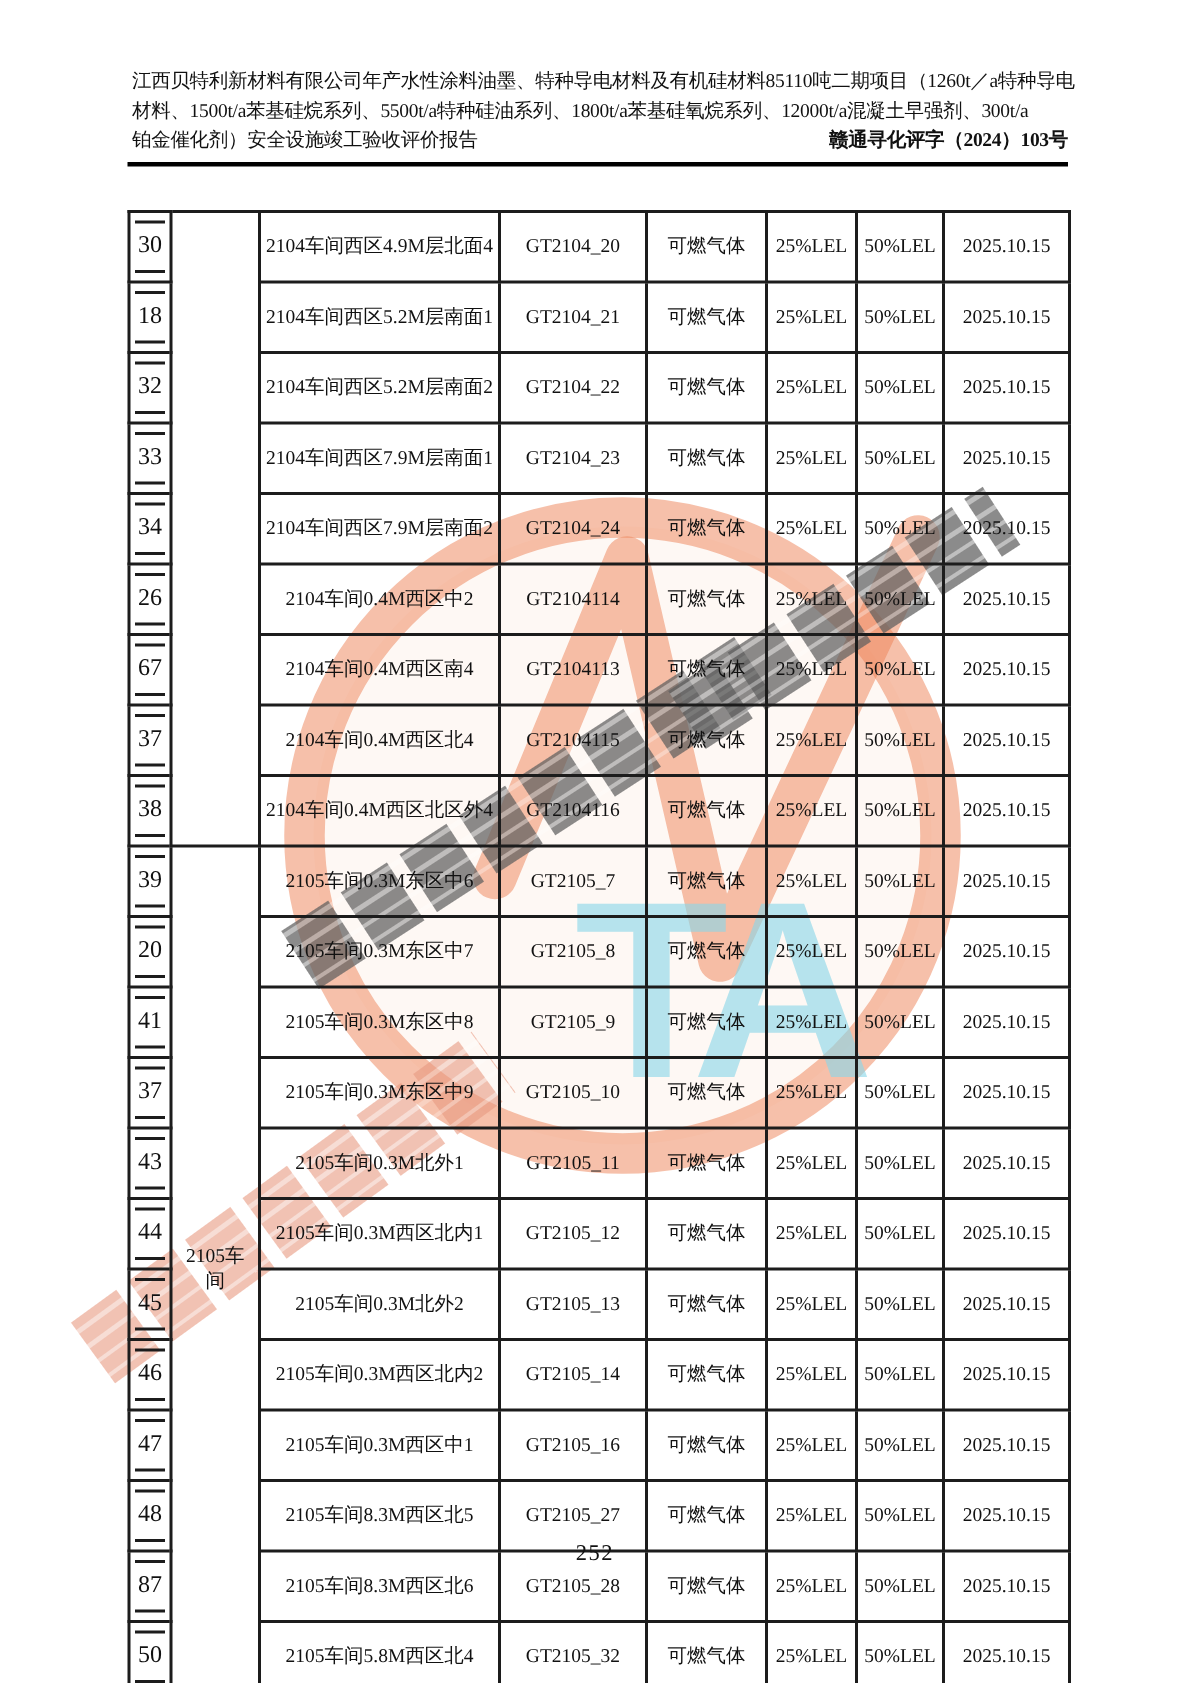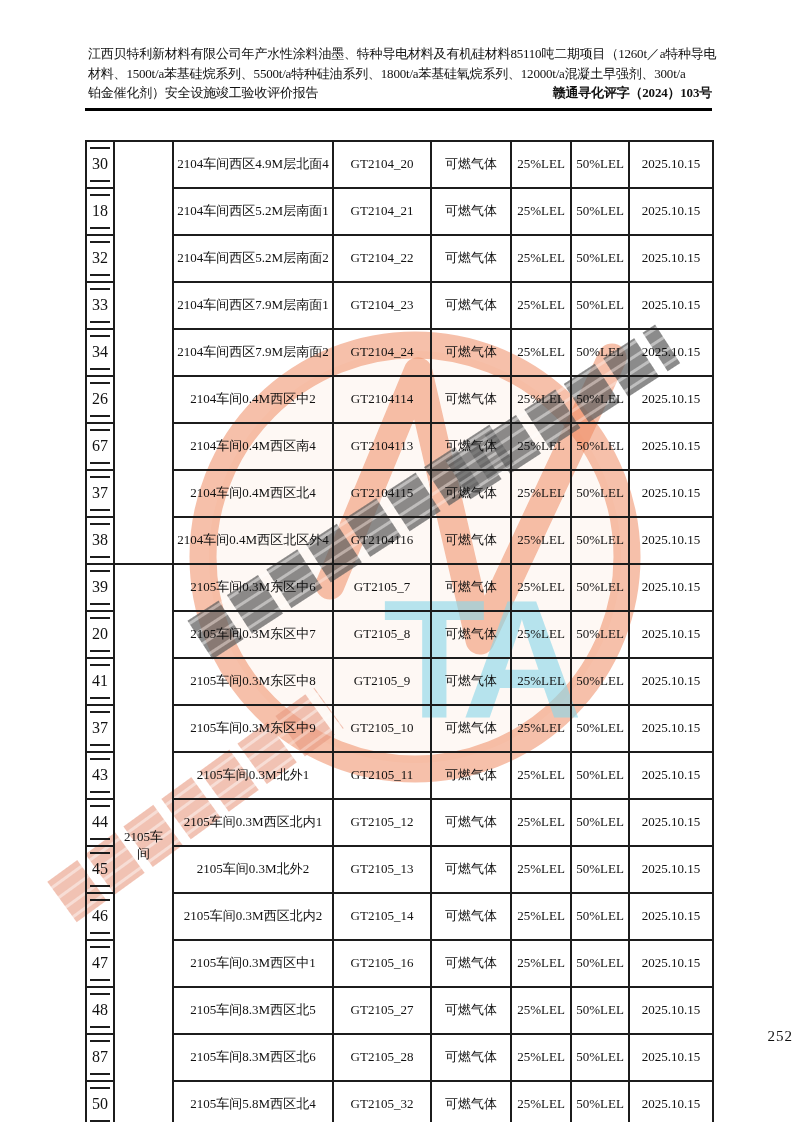--- a/index.html
+++ b/index.html
@@ -60,21 +60,21 @@
   td.no-cell{border-top:none;border-bottom:none;padding:0;font-size:16px;}
   td.no-cell .no-box{
     margin:4px 0;height:31px;display:flex;align-items:center;justify-content:center;
     border-top:2px solid #1c1c1c;border-bottom:2px solid #1c1c1c;
   }
   td.workshop-cell{padding:0 11px;word-break:break-all;line-height:1.6;}
   td.loc-cell{padding:1px 6px;margin-top:28px;}
 
   
   .page-num{
-    position:absolute;left:0;top:1028px;width:793px;text-align:right;
+    position:absolute;left:0;top:1028px;width:793px;text-align:center;
     font-size:15px;letter-spacing:1px;z-index:2;
   }
 </style>
 </head>
 <body>
 
 <div class="page">
 
   <div class="wm">
     <svg class="wm-svg" width="793" height="1122" viewBox="0 0 793 1122">

